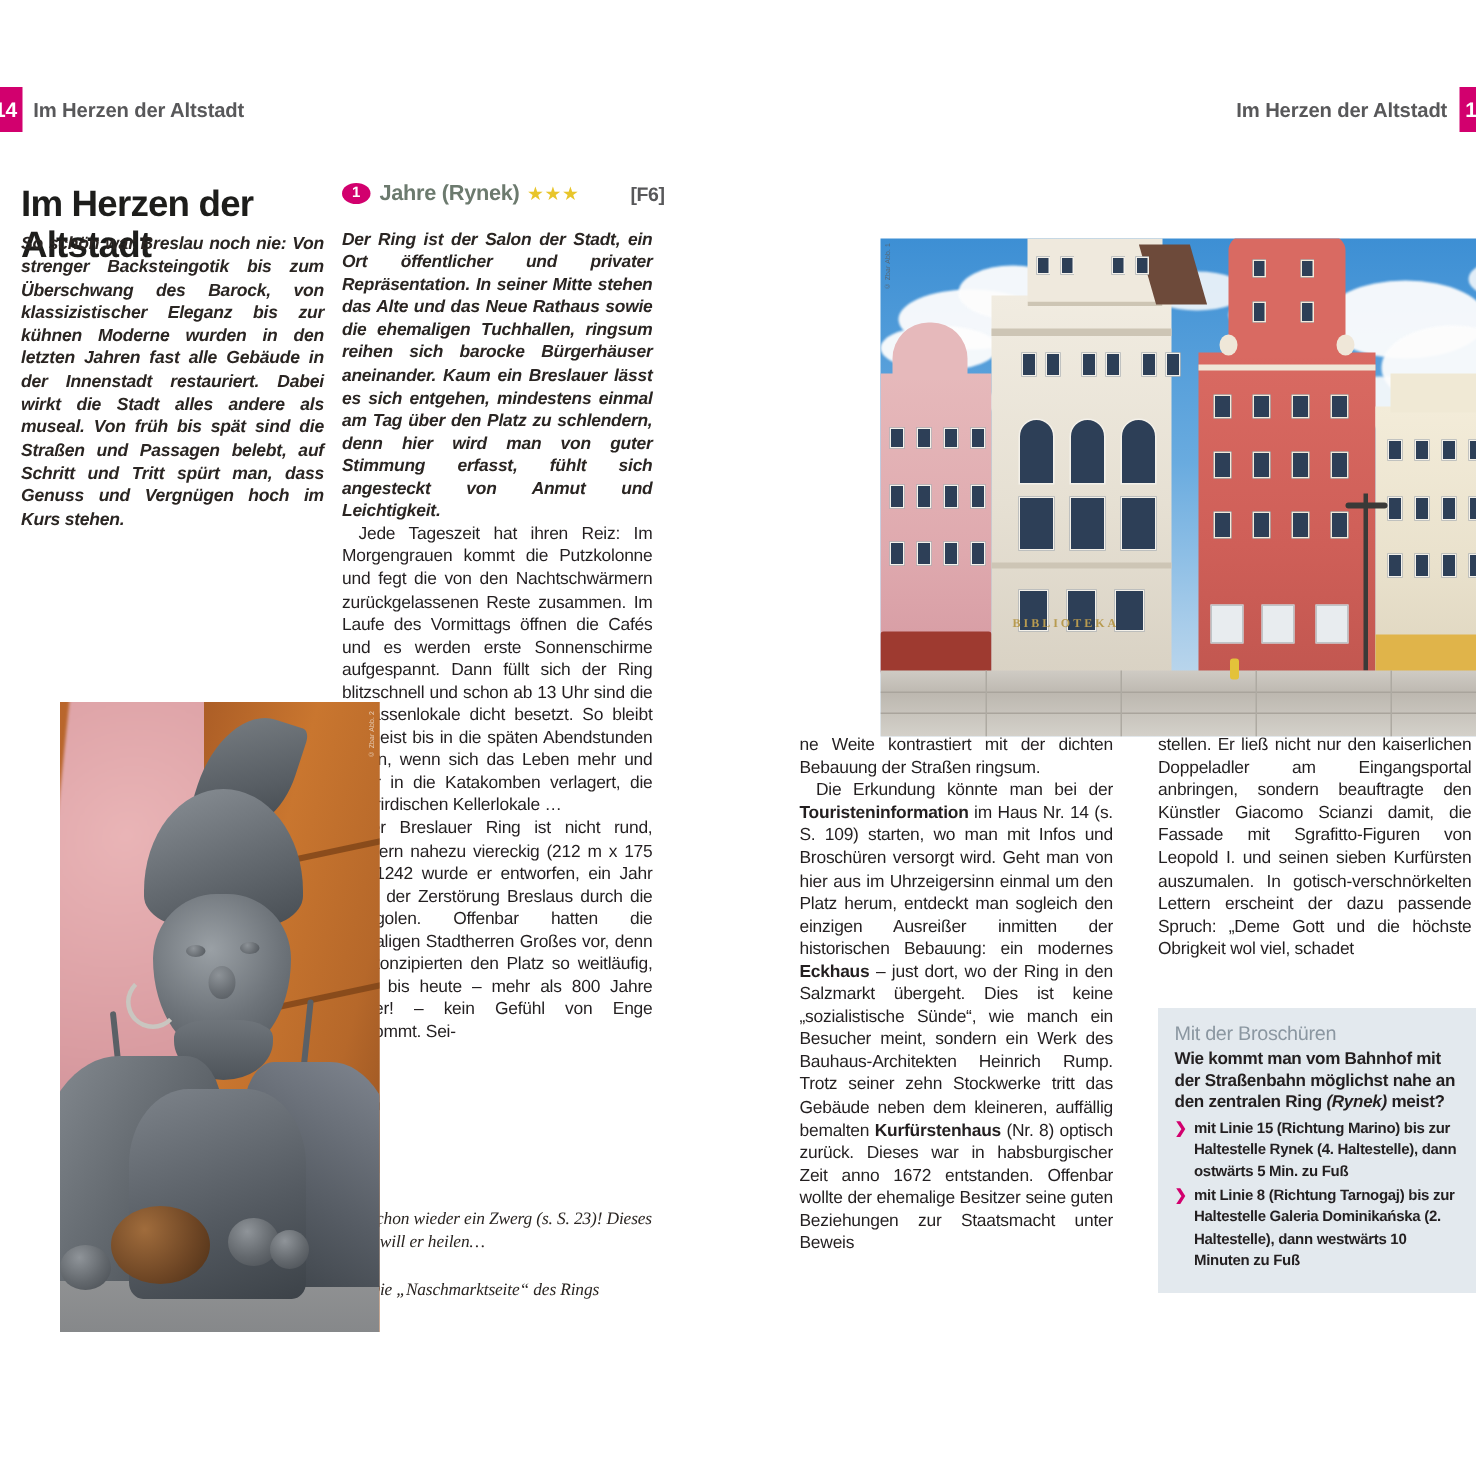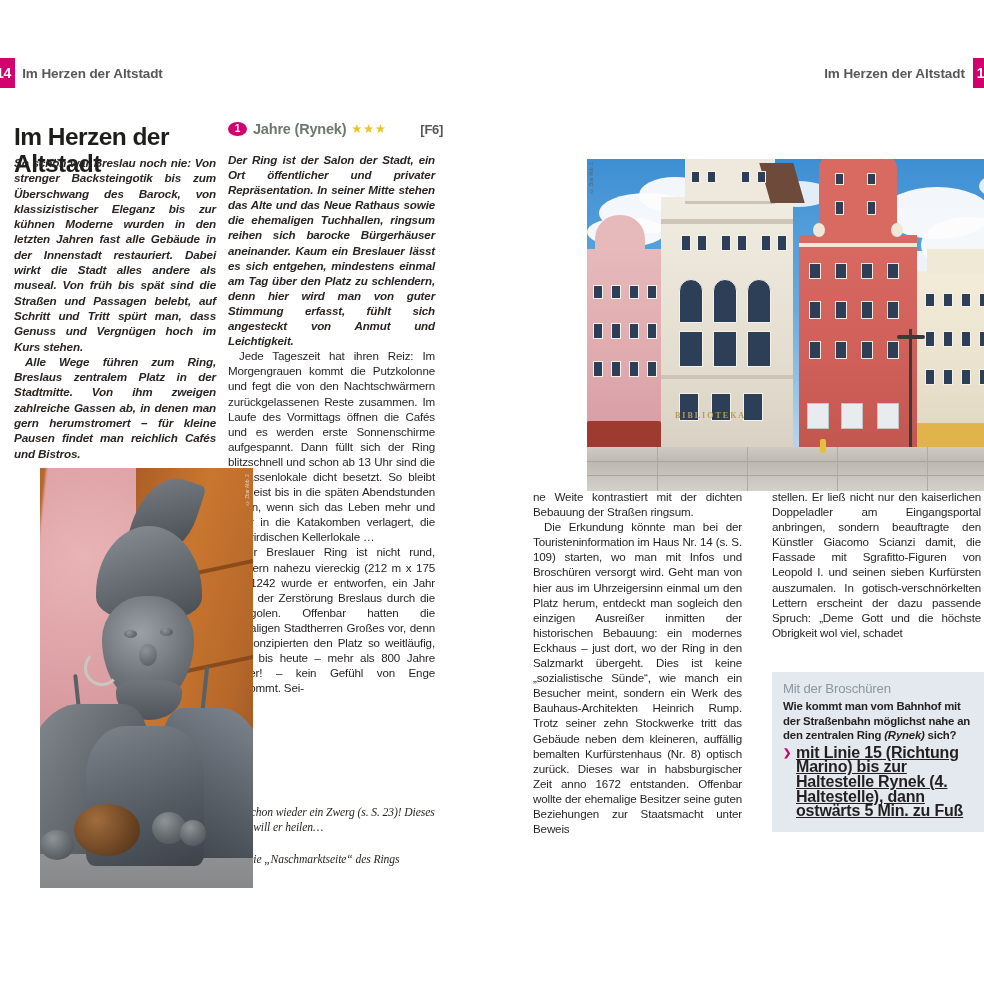--- a/index.html
+++ b/index.html
@@ -153,21 +153,21 @@
   .col-b {
     left: 533px;
     top: 489px;
     width: 209px;
   }
   .col-c {
     left: 772px;
     top: 489px;
     width: 209px;
   }
-  .col b, .col strong { font-weight: normal; }
+  .col b, .col strong { font-weight: bold; }
 
   
   .caption {
     position: absolute;
     font-family: "Liberation Serif", serif;
     font-style: italic;
     font-size: 11.6px;
     line-height: 14.6px;
     color: #2a2522;
     letter-spacing: -0.1px;
@@ -214,27 +214,26 @@
   }
   .infobox-intro em { font-style: italic; }
   .infobox ul {
     list-style: none;
     margin: 3px 0 0 0;
     padding: 0;
   }
   .infobox li {
     position: relative;
     padding-left: 13px;
-    font-size: 16px;
+    font-size: 10px;
     line-height: 14.6px;
     font-weight: bold;
     color: #231f20;
     letter-spacing: -0.2px;
     margin-bottom: 1px;
-    text-decoration: underline;
   }
   .infobox li::before {
     content: "\276F";
     position: absolute;
     left: 0;
     top: 0px;
     color: #d2006e;
     font-size: 10px;
     font-weight: bold;
   }
@@ -361,21 +360,20 @@
 
   <div class="poi-head">
     <span class="poi-bullet">1</span>
     <span class="poi-name">Jahre (Rynek)</span>
     <span class="poi-stars">★★★</span>
     <span class="poi-ref">[F6]</span>
   </div>
 
   <div class="col col-intro">
     <p>So schön war Breslau noch nie: Von strenger Backsteingotik bis zum Überschwang des Barock, von klassizistischer Eleganz bis zur kühnen Moderne wurden in den letzten Jahren fast alle Gebäude in der Innenstadt restauriert. Dabei wirkt die Stadt alles andere als museal. Von früh bis spät sind die Straßen und Passagen belebt, auf Schritt und Tritt spürt man, dass Genuss und Vergnügen hoch im Kurs stehen.</p>
-    <p>Alle Wege führen zum Ring, Breslaus zentralem Platz in der Stadtmitte. Von ihm zweigen zahlreiche Gassen ab, in denen man gern herumstromert – für kleine Pausen findet man reichlich Cafés und Bistros.</p>
   </div>
 
   <div class="col col-a">
     <p class="lead">Der Ring ist der Salon der Stadt, ein Ort öffentlicher und privater Repräsentation. In seiner Mitte stehen das Alte und das Neue Rathaus sowie die ehemaligen Tuchhallen, ringsum reihen sich barocke Bürgerhäuser aneinander. Kaum ein Breslauer lässt es sich entgehen, mindestens einmal am Tag über den Platz zu schlendern, denn hier wird man von guter Stimmung erfasst, fühlt sich angesteckt von Anmut und Leichtigkeit.</p>
     <p>Jede Tageszeit hat ihren Reiz: Im Morgengrauen kommt die Putzkolonne und fegt die von den Nachtschwärmern zurückgelassenen Reste zusammen. Im Laufe des Vormittags öffnen die Cafés und es werden erste Sonnenschirme aufgespannt. Dann füllt sich der Ring blitzschnell und schon ab 13 Uhr sind die Terrassenlokale dicht besetzt. So bleibt es meist bis in die späten Abendstunden hinein, wenn sich das Leben mehr und mehr in die Katakomben verlagert, die unterirdischen Kellerlokale …</p>
     <p>Der Breslauer Ring ist nicht rund, sondern nahezu viereckig (212 m x 175 m). 1242 wurde er entworfen, ein Jahr nach der Zerstörung Breslaus durch die Mongolen. Offenbar hatten die damaligen Stadtherren Großes vor, denn sie konzipierten den Platz so weitläufig, dass bis heute – mehr als 800 Jahre später! – kein Gefühl von Enge aufkommt. Sei-</p>
   </div>
 
   <div class="col col-b">
     <p>ne Weite kontrastiert mit der dichten Bebauung der Straßen ringsum.</p>
@@ -388,23 +386,24 @@
 
   <div class="caption cap-1">
     <span class="cap-arrow">◁</span><span>Schon wieder ein Zwerg (s. S. 23)! Dieses Mal will er heilen…</span>
   </div>
   <div class="caption cap-2">
     <span class="cap-arrow">▷</span><span>Die „Naschmarktseite“ des Rings</span>
   </div>
 
   <aside class="infobox">
     <div class="infobox-title">Mit der Broschüren</div>
-    <div class="infobox-intro"><span>Wie kommt man vom Bahnhof mit der Straßenbahn möglichst nahe an den zentralen Ring </span><em>(Rynek)</em><span> sich?</span></div>
+    <div class="infobox-intro"><span>Wie kommt man vom Bahnhof mit der Straßenbahn möglichst nahe an den zentralen Ring </span><em>(Rynek)</em><span> meist?</span></div>
     <ul>
       <li>mit Linie 15 (Richtung Marino) bis zur Haltestelle Rynek (4. Haltestelle), dann ostwärts 5 Min. zu Fuß</li>
+      <li>mit Linie 8 (Richtung Tarnogaj) bis zur Haltestelle Galeria Dominikańska (2. Haltestelle), dann westwärts 10 Minuten zu Fuß</li>
     </ul>
   </aside>
 
   <figure class="photo photo-square">
     <span class="credit sq-credit">© Zbar Abb. 1</span>
 
     <div class="cloud" style="left:12px;  top:34px;  width:96px;  height:40px;"></div>
     <div class="cloud" style="left:52px;  top:18px;  width:72px;  height:36px;"></div>
     <div class="cloud" style="left:0px;   top:58px;  width:78px;  height:30px;"></div>
     <div class="cloud" style="left:126px; top:46px;  width:58px;  height:24px; opacity:.8;"></div>
@@ -426,21 +425,21 @@
       <div class="win" style="left:24px; top:74px; width:10px; height:16px;"></div>
       <div class="win" style="left:42px; top:74px; width:10px; height:16px;"></div>
       <div class="win" style="left:60px; top:74px; width:10px; height:16px;"></div>
       <div class="win" style="left:6px;  top:112px; width:10px; height:16px;"></div>
       <div class="win" style="left:24px; top:112px; width:10px; height:16px;"></div>
       <div class="win" style="left:42px; top:112px; width:10px; height:16px;"></div>
       <div class="win" style="left:60px; top:112px; width:10px; height:16px;"></div>
       <div class="awning" style="left:0px; bottom:0px; width:74px; height:28px; background:#9e3a30; border-radius:2px;"></div>
     </div>
 
-    <div class="bldg" style="left:74px; width:132px; height:252px; background:linear-gradient(#f1ece1,#e6e0d3 55%,#d9d2c4);">
+    <div class="bldg" style="left:74px; width:120px; height:252px; background:linear-gradient(#f1ece1,#e6e0d3 55%,#d9d2c4);">
       <div class="gable" style="left:24px; top:-52px; width:90px; height:56px; background:#efe9dd; border-radius:14px 14px 0 0; border-bottom:3px solid #cdc5b4;"></div>
 
       <div class="gable" style="left:104px; top:-34px; width:34px; height:40px; background:#6d4a3a; transform:skewX(16deg);"></div>
       <div class="win" style="left:30px; top:-26px; width:9px; height:12px;"></div>
       <div class="win" style="left:46px; top:-26px; width:9px; height:12px;"></div>
       <div class="win" style="left:80px; top:-26px; width:9px; height:12px;"></div>
       <div class="win" style="left:96px; top:-26px; width:9px; height:12px;"></div>
       <div style="position:absolute; left:0; top:22px; width:100%; height:5px; background:#cdc5b5;"></div>
       <div class="win" style="left:20px; top:38px; width:10px; height:16px;"></div>
       <div class="win" style="left:36px; top:38px; width:10px; height:16px;"></div>

